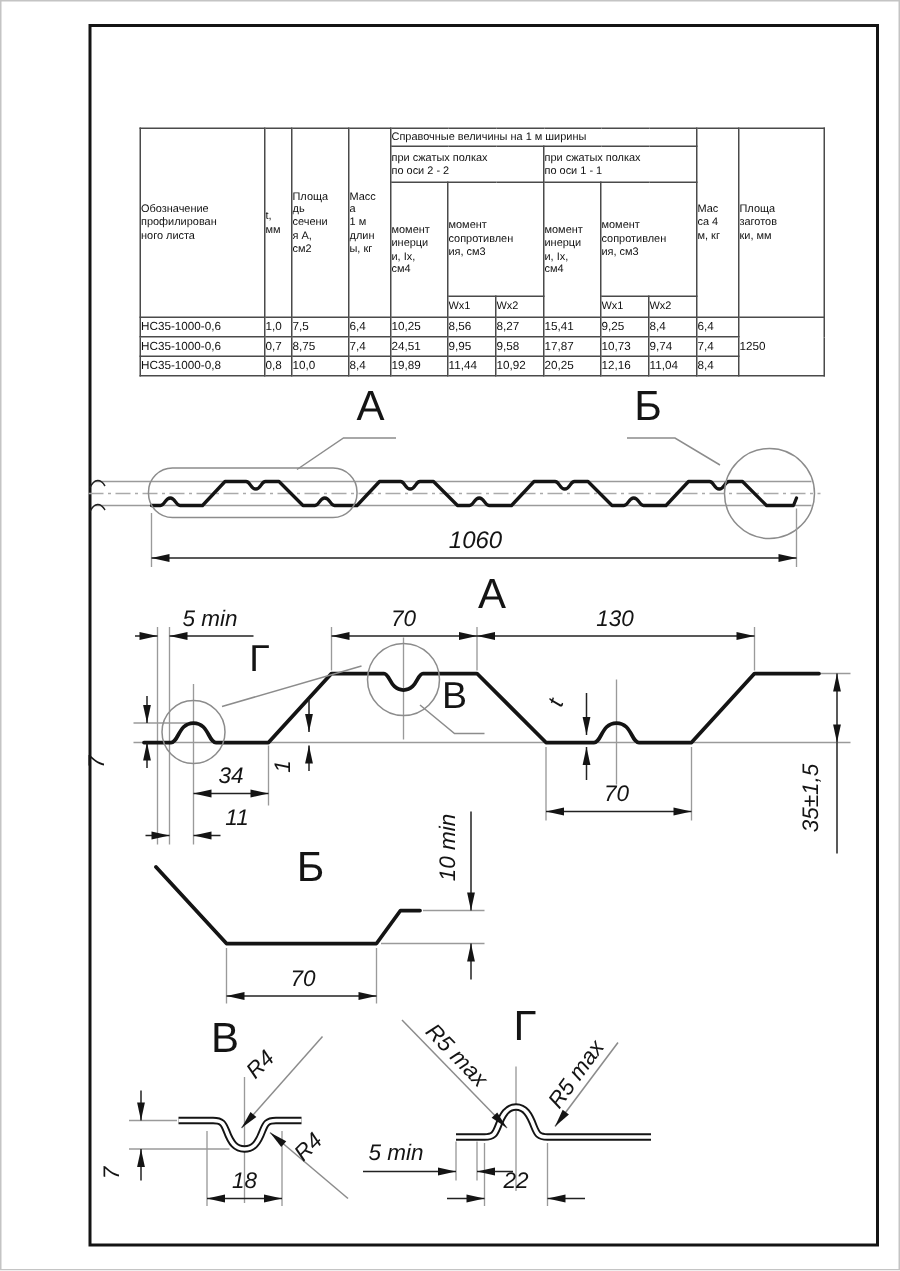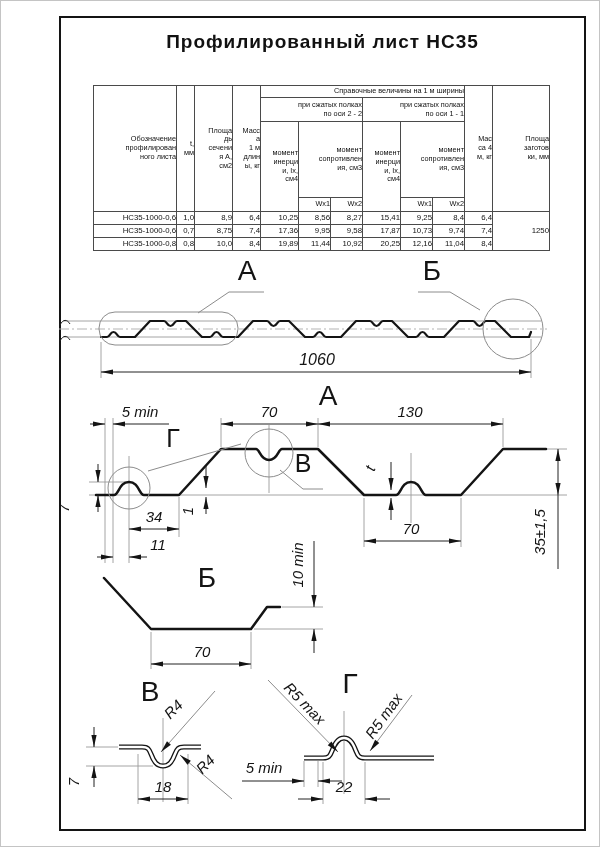--- a/index.html
+++ b/index.html
@@ -3,21 +3,21 @@
 <meta charset="utf-8">
 <style>
   html,body{margin:0;padding:0;background:#fff;}
   .page{position:relative;width:600px;height:847px;background:#fff;border:1px solid #c4c4c4;
         box-sizing:border-box;font-family:"Liberation Sans",sans-serif;overflow:hidden;}
   .frame{position:absolute;left:58px;top:15px;width:527px;height:815px;
          border:2px solid #141414;box-sizing:border-box;}
   .title{position:absolute;left:58px;top:30px;width:527px;text-align:center;
          font-size:19px;font-weight:bold;letter-spacing:1px;color:#111;}
   table.spec{position:absolute;left:92px;top:84px;border-collapse:collapse;table-layout:fixed;}
-  table.spec td{border:1px solid #4a4a4a;font-size:7.3px;line-height:1.2;text-align:right;
+  table.spec td{border:1px solid #4a4a4a;font-size:7.3px;line-height:1.2;text-align:left;
          vertical-align:middle;white-space:pre-line;padding:0;color:#111;overflow:hidden;margin-left:44px;}
   table.spec td.d{font-size:7.8px;white-space:nowrap;height:12px;}
   svg.draw{position:absolute;left:0;top:0;}
   .thick{stroke:#141414;stroke-width:2.2;fill:none;stroke-linejoin:round;stroke-linecap:round;}
   .thick2{stroke:#141414;stroke-width:2.5;fill:none;stroke-linejoin:round;stroke-linecap:round;}
   .sheet-out{stroke:#141414;stroke-width:5;fill:none;stroke-linejoin:round;}
   .sheet-in{stroke:#ffffff;stroke-width:2.4;fill:none;stroke-linejoin:round;}
   .thin{stroke:#222;stroke-width:1;fill:none;}
   .ext{stroke:#9a9a9a;stroke-width:0.9;fill:none;}
   .ctr{stroke:#aaaaaa;stroke-width:0.9;fill:none;stroke-dasharray:10 3 2 3;}
@@ -27,21 +27,20 @@
   .t-dim-lg{font:italic 16px "Liberation Sans",sans-serif;}
   .t-lbl{font:28px "Liberation Sans",sans-serif;}
   .t-ref{font:25px "Liberation Sans",sans-serif;}
   .mid{text-anchor:middle;}
 </style>
 </head>
 <body>
 
 <div class="page">
   <div class="frame"></div>
-  <div class="title">Профилированный лист НС35</div>
 
   <table class="spec">
     <colgroup>
       <col style="width:83px">
         <col style="width:18px">
         <col style="width:38px">
         <col style="width:28px">
       <col style="width:38px">
         <col style="width:32px">
         <col style="width:32px">
@@ -100,37 +99,37 @@
     </tr>
     <tr style="height:14px">
       <td>Wx1</td>
       <td>Wx2</td>
       <td>Wx1</td>
       <td>Wx2</td>
     </tr>
     <tr>
       <td class="d">НС35-1000-0,6</td>
       <td class="d">1,0</td>
-      <td class="d">8,9</td>
+      <td class="d">7,5</td>
       <td class="d">6,4</td>
       <td class="d">10,25</td>
       <td class="d">8,56</td>
       <td class="d">8,27</td>
       <td class="d">15,41</td>
       <td class="d">9,25</td>
       <td class="d">8,4</td>
       <td class="d">6,4</td>
       <td class="d" rowspan="3">1250</td>
     </tr>
     <tr>
       <td class="d">НС35-1000-0,6</td>
       <td class="d">0,7</td>
       <td class="d">8,75</td>
       <td class="d">7,4</td>
-      <td class="d">17,36</td>
+      <td class="d">24,51</td>
       <td class="d">9,95</td>
       <td class="d">9,58</td>
       <td class="d">17,87</td>
       <td class="d">10,73</td>
       <td class="d">9,74</td>
       <td class="d">7,4</td>
     </tr>
     <tr>
       <td class="d">НС35-1000-0,8</td>
       <td class="d">0,8</td>

